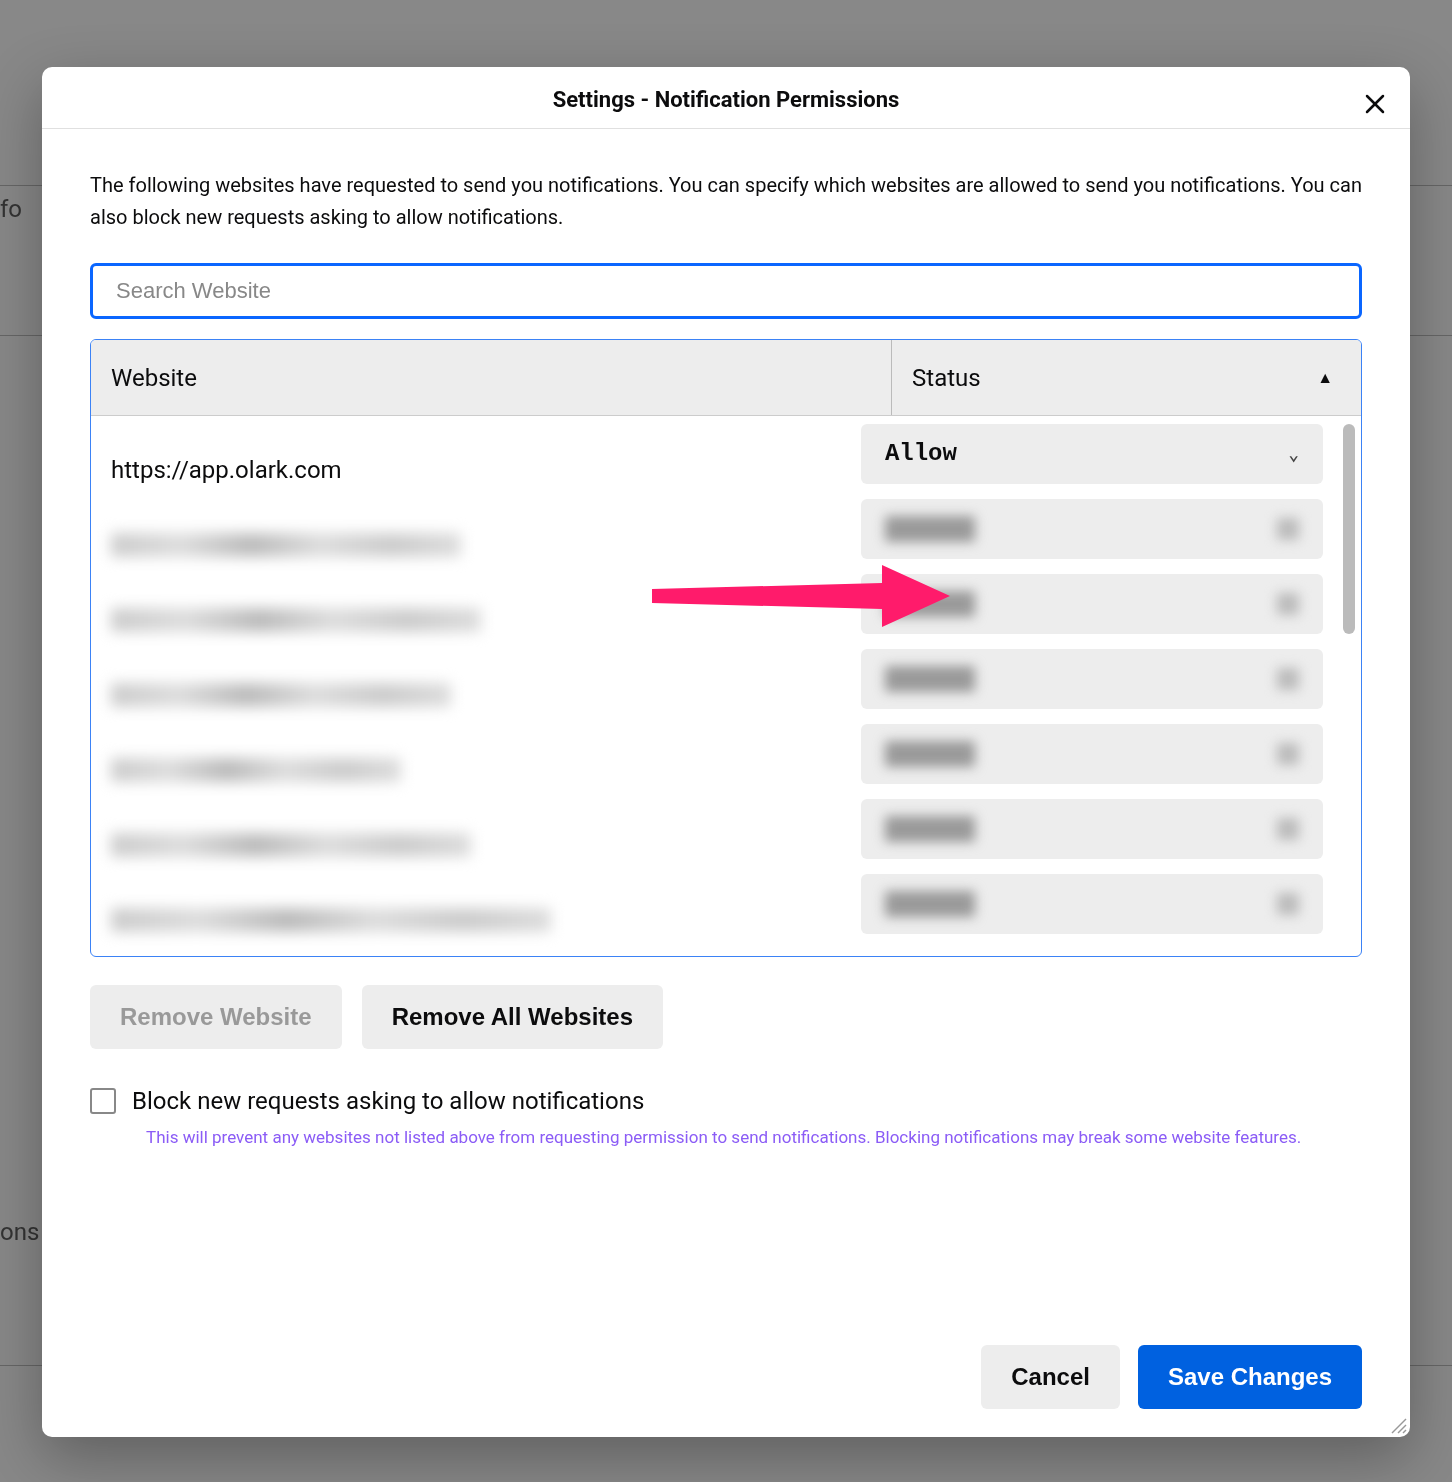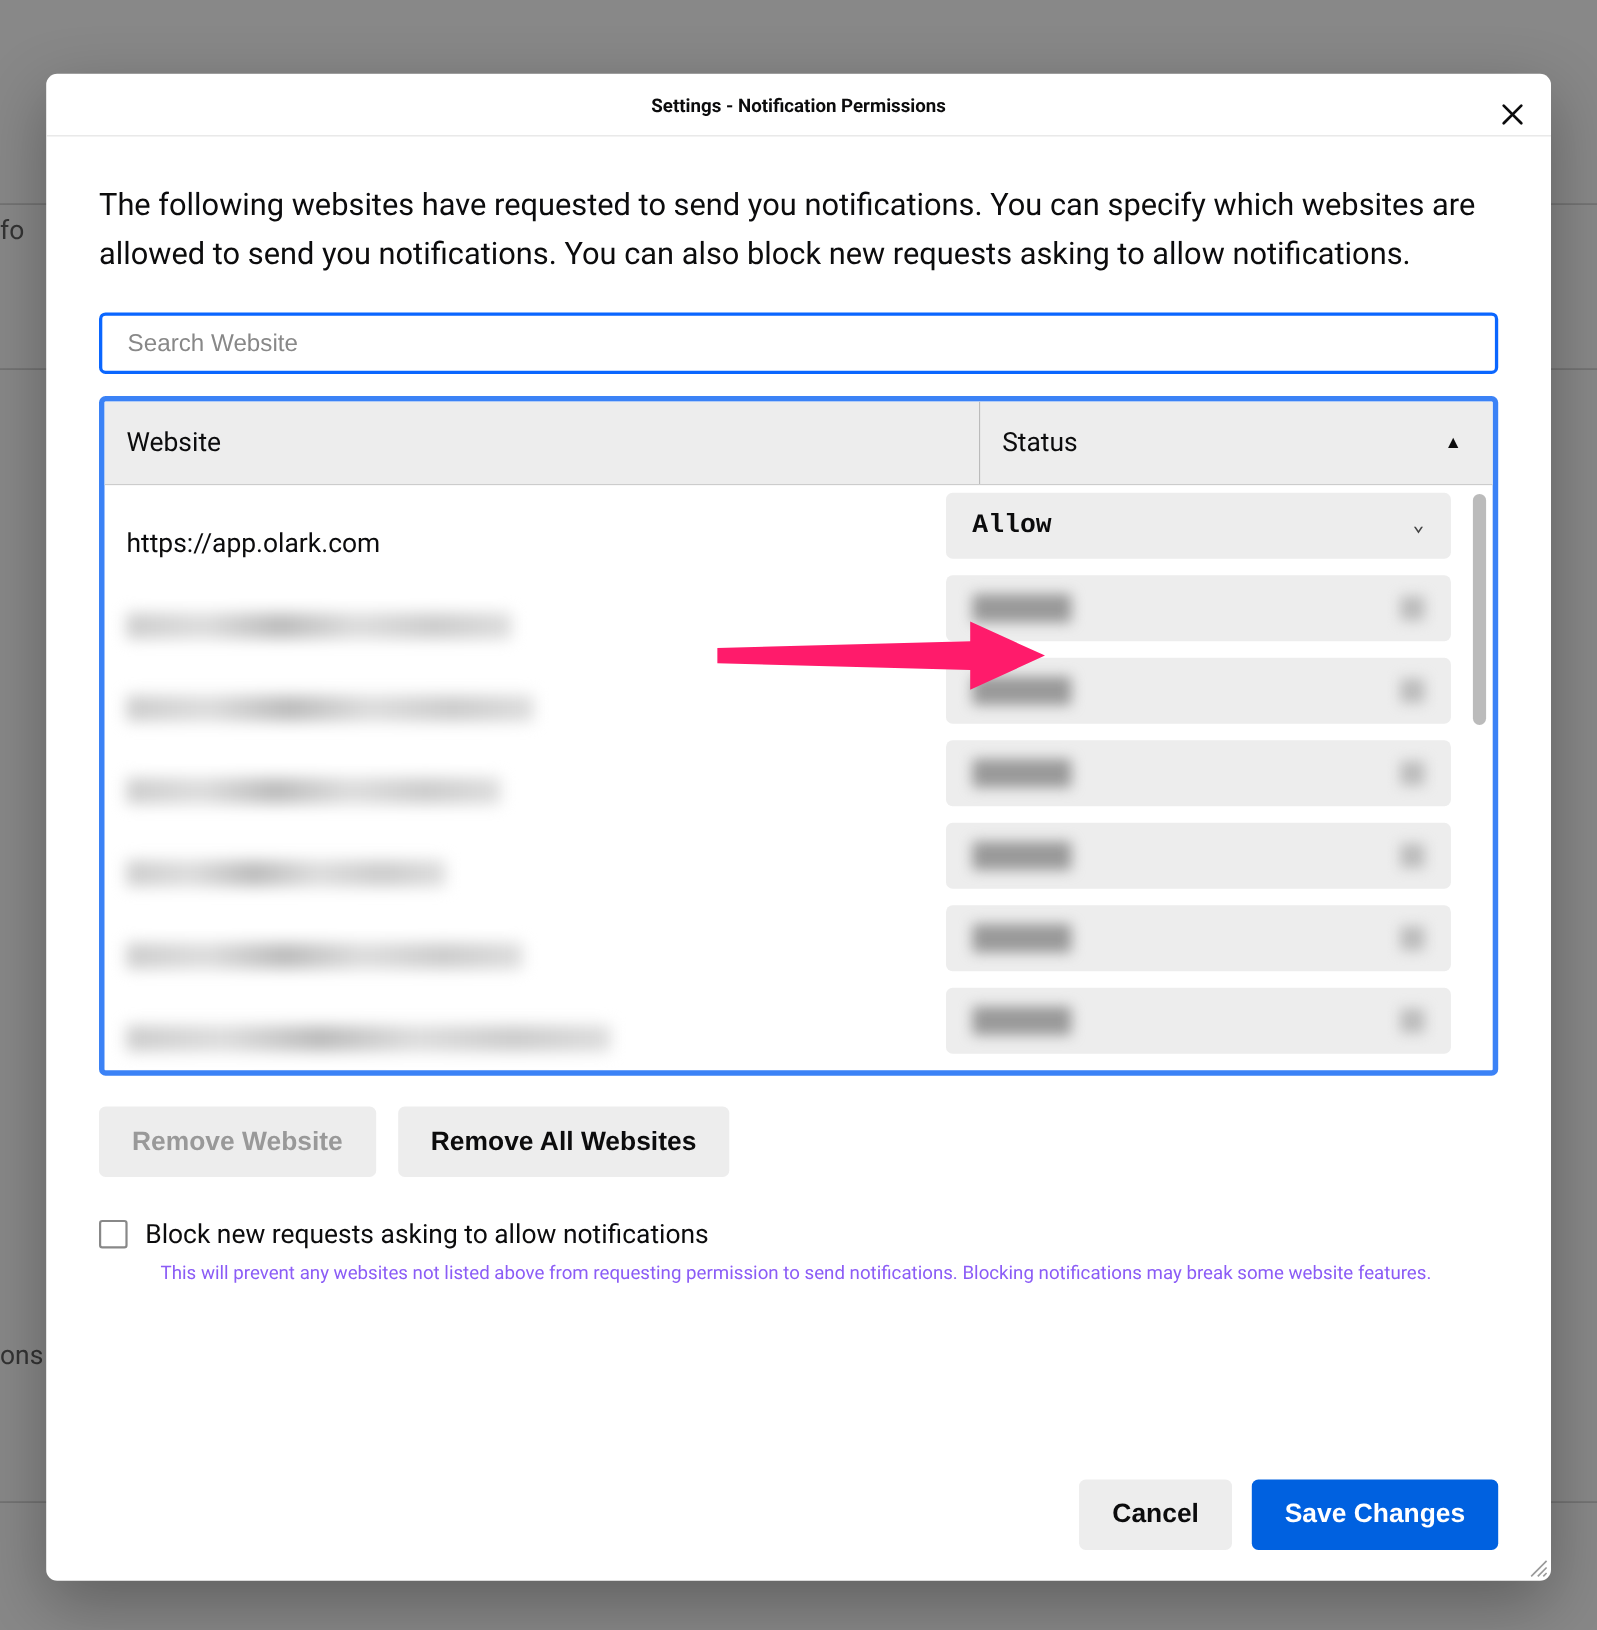--- a/index.html
+++ b/index.html
@@ -46,21 +46,21 @@
       display: flex;
       flex-direction: column;
     }
     .dialog-header {
       padding: 20px 28px 16px;
       border-bottom: 1px solid #e0e0e0;
       position: relative;
       text-align: center;
     }
     .dialog-title {
-      font-size: 17px;
+      font-size: 22px;
       font-weight: 700;
       color: #0c0c0d;
     }
     .close-btn {
       position: absolute;
       right: 20px;
       top: 22px;
       width: 30px;
       height: 30px;
       cursor: pointer;
@@ -71,39 +71,39 @@
     .close-btn svg { width: 24px; height: 24px; }
     
     .dialog-body {
       padding: 40px 48px 20px;
       flex: 1;
       display: flex;
       flex-direction: column;
       min-height: 0;
     }
     .description {
-      font-size: 28px;
+      font-size: 20px;
       line-height: 1.6;
       color: #0c0c0d;
       margin-bottom: 30px;
     }
     .search-input {
       width: 100%;
       padding: 12px 23px;
       font-size: 22px;
       border: 3px solid #0a66ff;
       border-radius: 6px;
       outline: none;
       color: #333;
     }
     .search-input::placeholder { color: #888; }
     
     .table-container {
       margin-top: 20px;
-      border: 5px solid #3b82f6;
+      border: 1px solid #3b82f6;
       border-radius: 6px;
       overflow: hidden;
       display: flex;
       flex-direction: column;
       height: 618px;
       position: relative;
     }
     .table-header-row {
       display: flex;
       background: #ededed;

